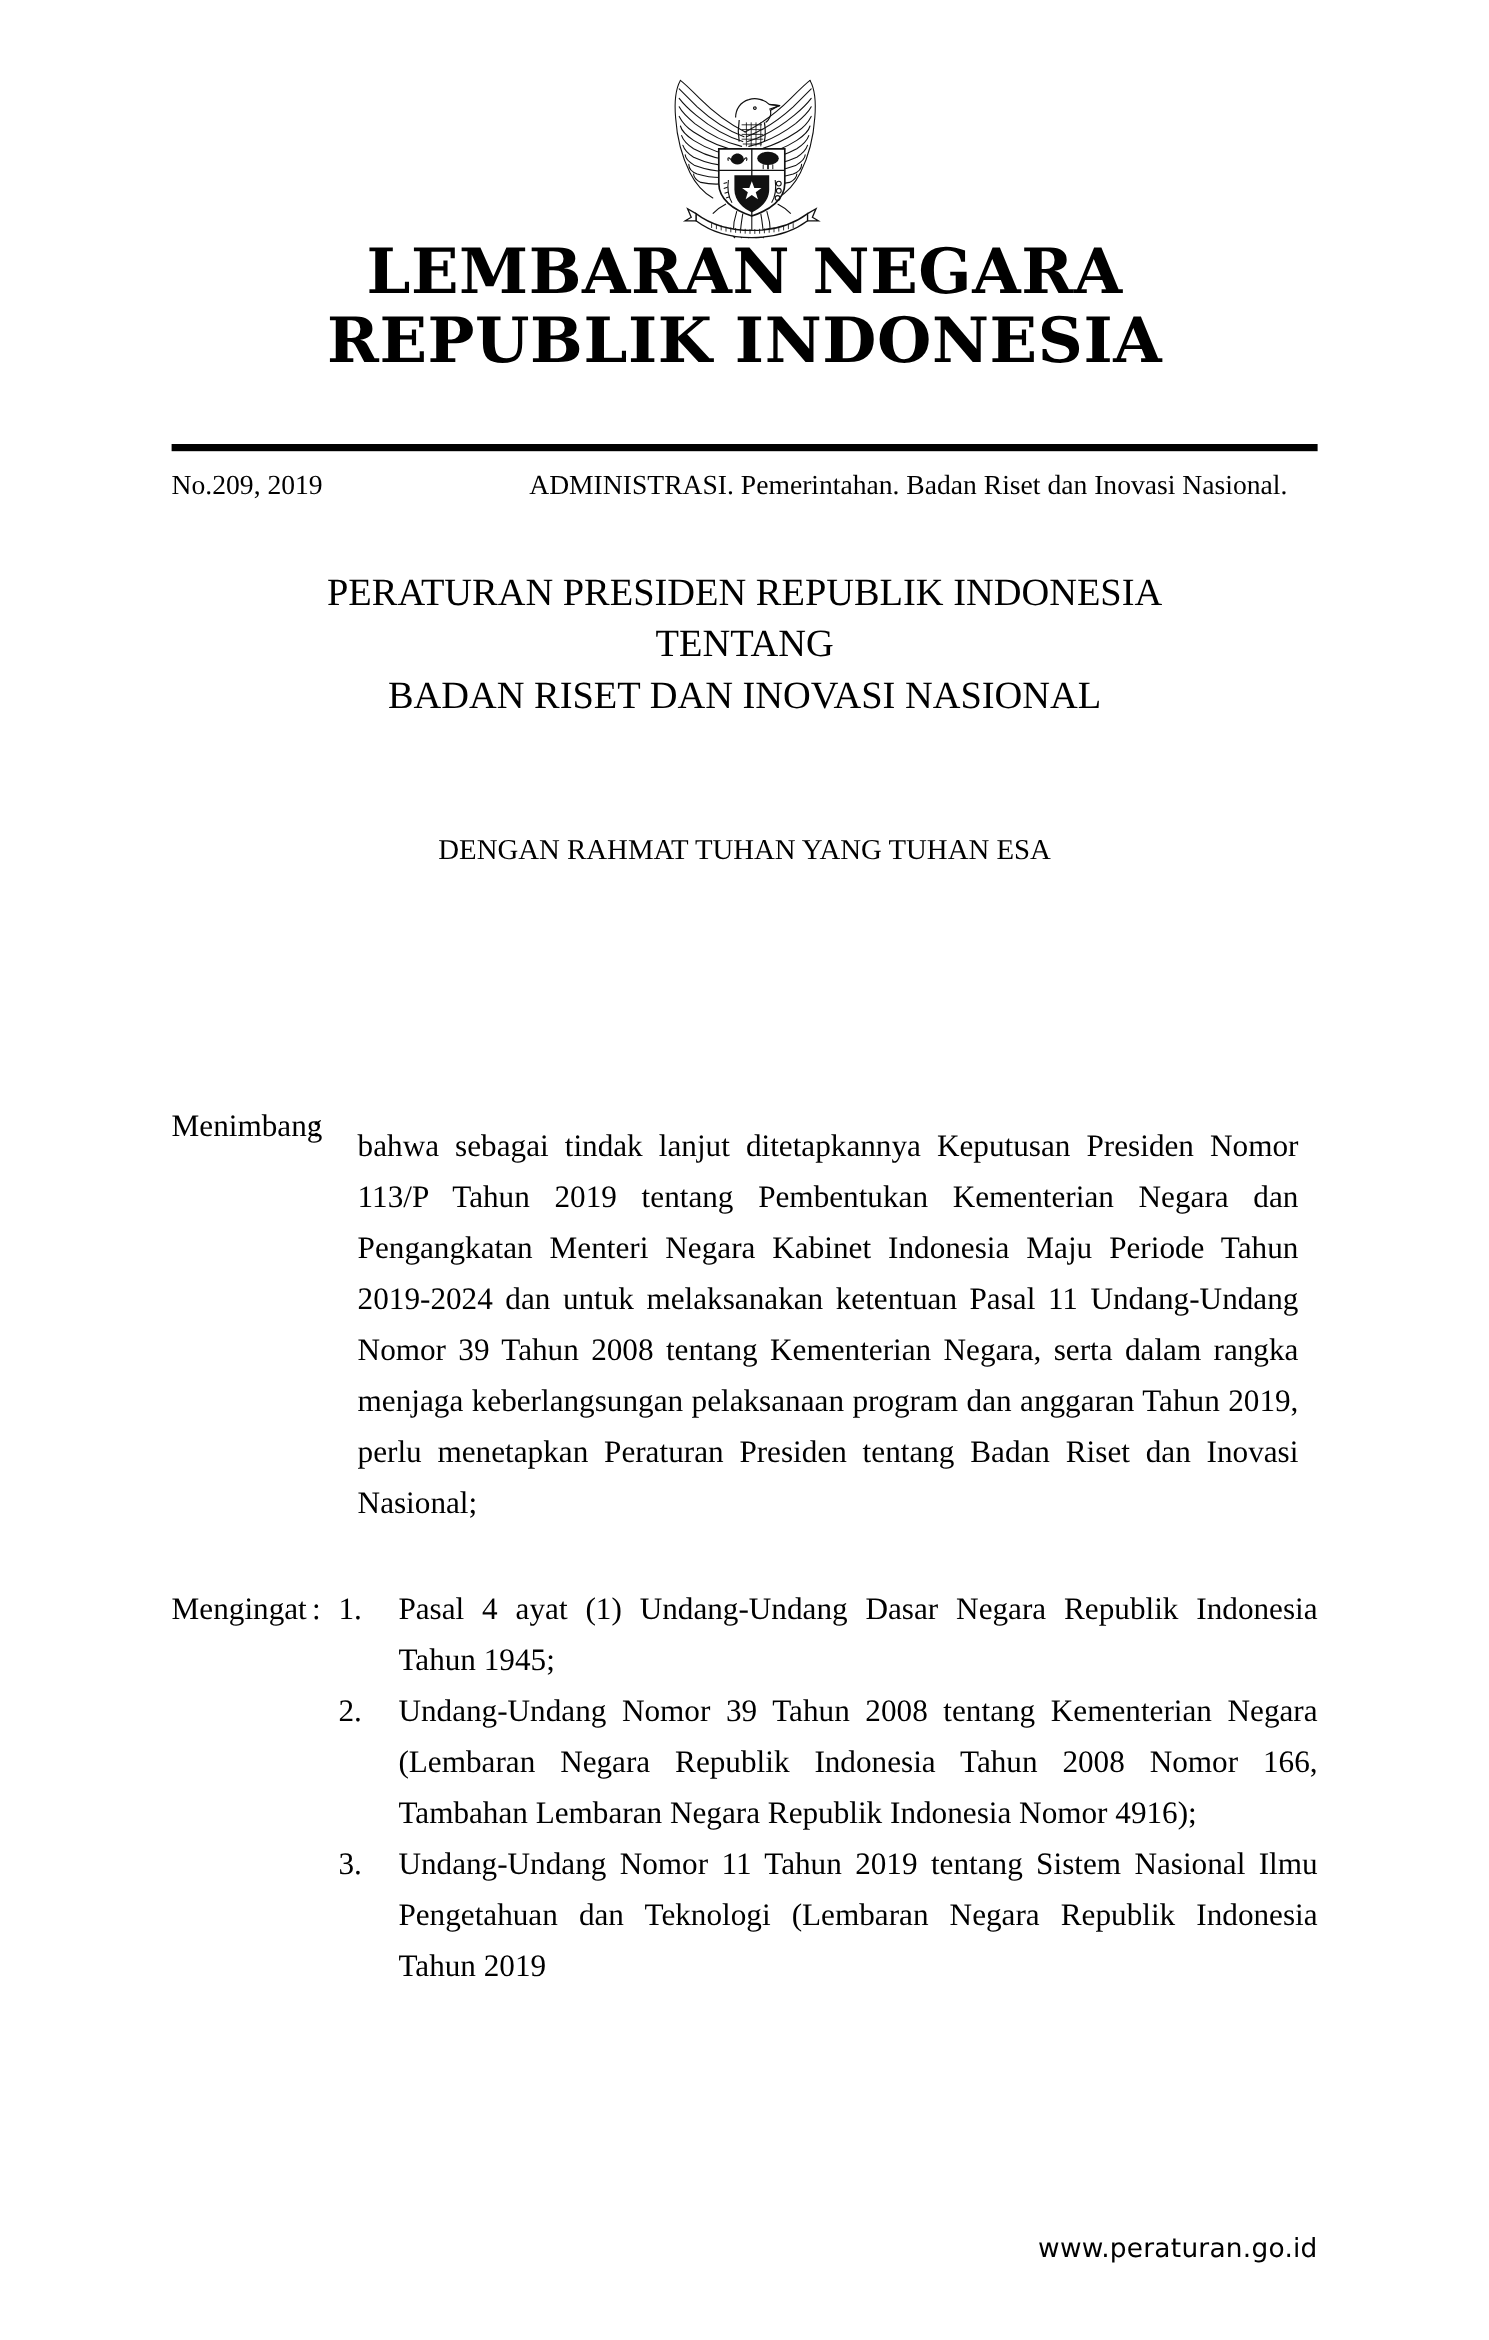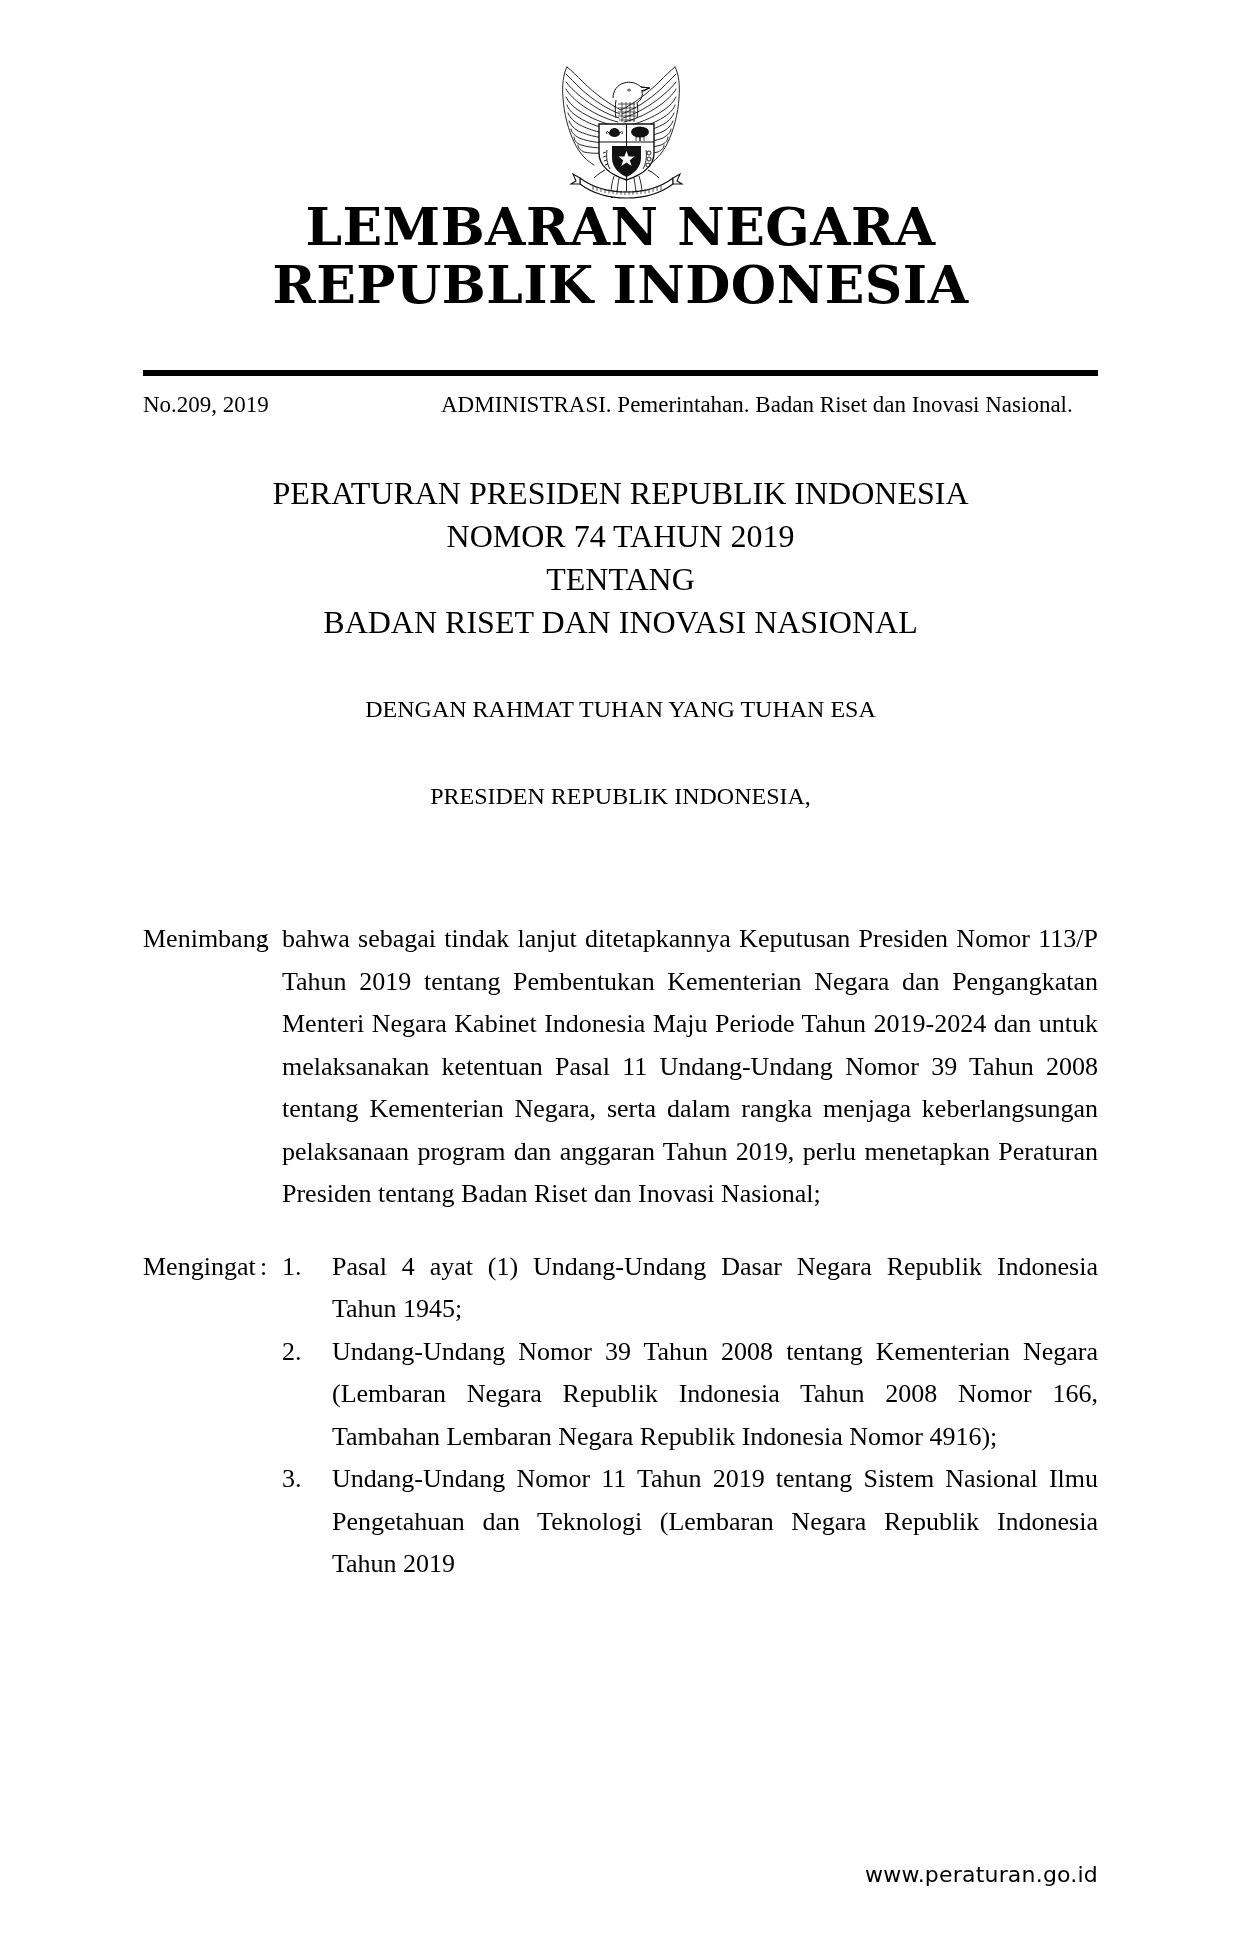--- a/index.html
+++ b/index.html
@@ -138,21 +138,21 @@
     width: 22px;
     line-height: 42.5px;
   }
   .clause-body {
     flex: 1 1 auto;
     line-height: 42.5px;
   }
   .clause-para {
     text-align: justify;
     text-align-last: left;
-    margin: 0;
+    margin: 16px;
     hyphens: none;
   }
   .numlist {
     margin: 0;
     padding: 0;
     list-style: none;
   }
   .numlist-item {
     display: flex;
     align-items: flex-start;
@@ -307,28 +307,26 @@
 
   <div class="title-rule"></div>
 
   <div class="refline">
     <div class="refline-no">No.209, 2019</div>
     <div class="refline-subject">ADMINISTRASI. Pemerintahan. Badan Riset dan Inovasi Nasional.</div>
   </div>
 
   <div class="title-block">
     <div>PERATURAN PRESIDEN REPUBLIK INDONESIA</div>
-    <div>NOMOR 74 TAHUN 2019</div>
     <div>TENTANG</div>
     <div>BADAN RISET DAN INOVASI NASIONAL</div>
   </div>
 
   <div class="invocation">DENGAN RAHMAT TUHAN YANG TUHAN ESA</div>
 
-  <div class="proclaimer">PRESIDEN REPUBLIK INDONESIA,</div>
 
   <div class="clauses">
 
     <div class="clause">
       <div class="clause-label">Menimbang</div>
       <div class="clause-colon">:</div>
       <div class="clause-body">
         <p class="clause-para">bahwa sebagai tindak lanjut ditetapkannya Keputusan Presiden Nomor 113/P Tahun 2019 tentang Pembentukan Kementerian Negara dan Pengangkatan Menteri Negara Kabinet Indonesia Maju Periode Tahun 2019-2024 dan untuk melaksanakan ketentuan Pasal 11 Undang-Undang Nomor 39 Tahun 2008 tentang Kementerian Negara, serta dalam rangka menjaga keberlangsungan pelaksanaan program dan anggaran Tahun 2019, perlu menetapkan Peraturan Presiden tentang Badan Riset dan Inovasi Nasional;</p>
       </div>
     </div>

